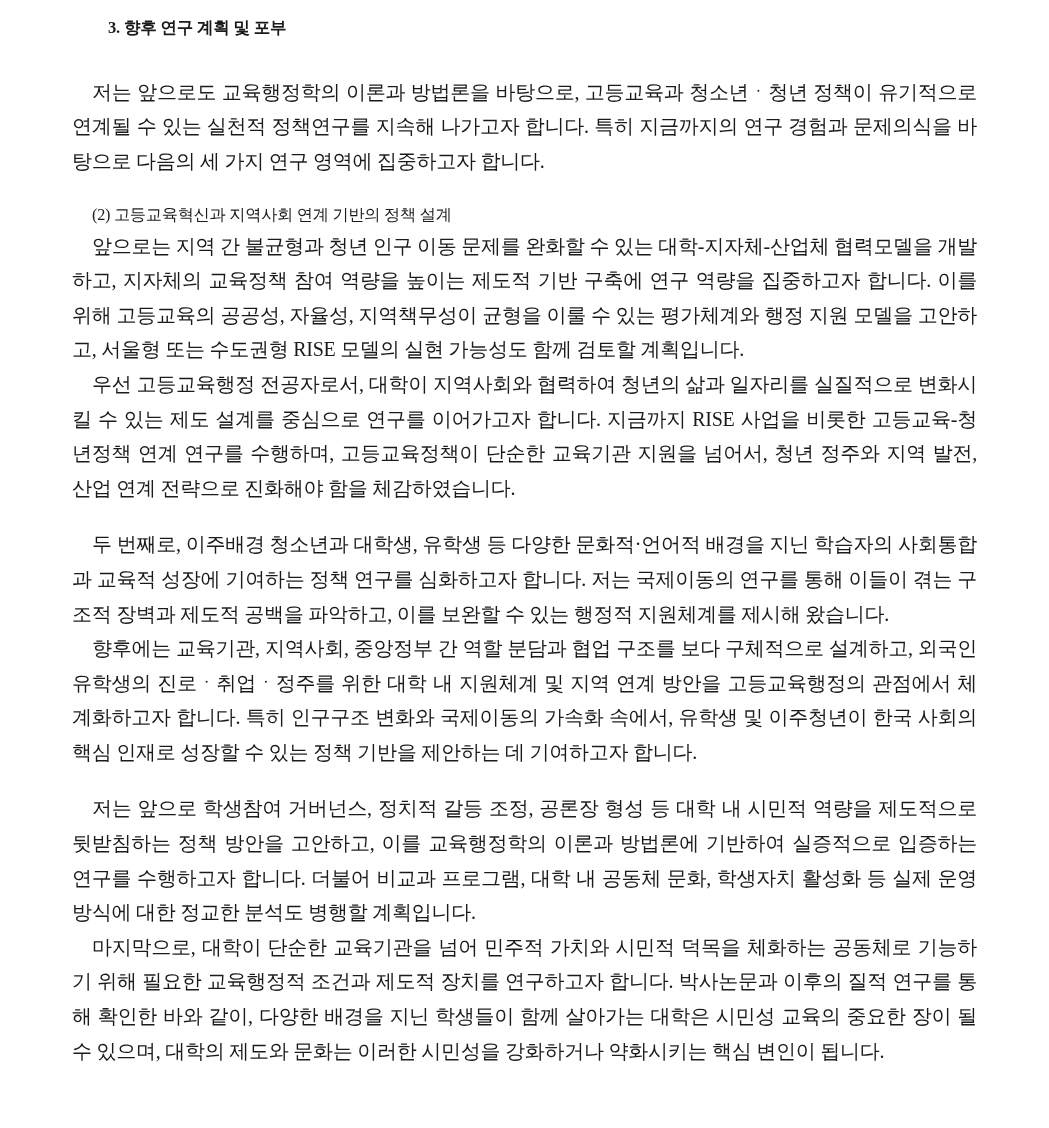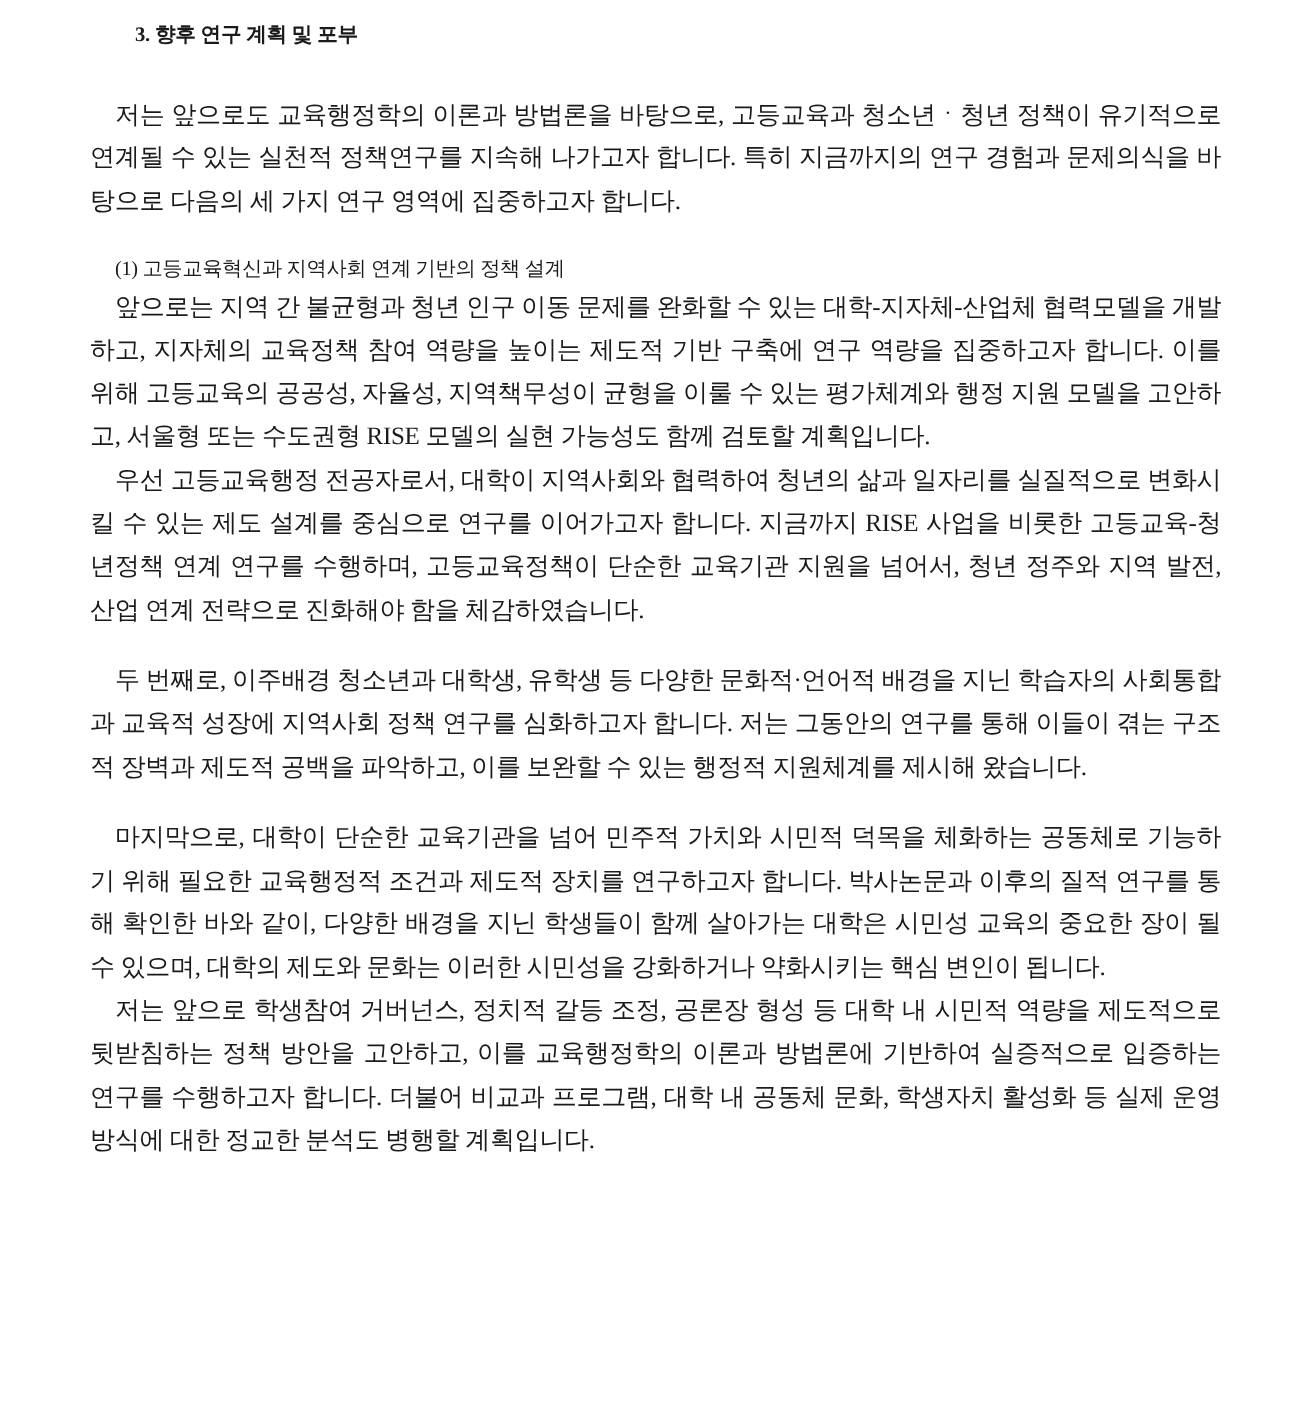--- a/index.html
+++ b/index.html
@@ -56,26 +56,27 @@
 <div class="page">
 
   <h3 class="section-title">3. 향후 연구 계획 및 포부</h3>
 
   <div class="spacer-lg"></div>
 
   <p class="indent">저는 앞으로도 교육행정학의 이론과 방법론을 바탕으로, 고등교육과 청소년ㆍ청년 정책이 유기적으로 연계될 수 있는 실천적 정책연구를 지속해 나가고자 합니다. 특히 지금까지의 연구 경험과 문제의식을 바탕으로 다음의 세 가지 연구 영역에 집중하고자 합니다.</p>
 
   <div class="spacer-md"></div>
 
-  <p class="sub-head">(1) 고등교육혁신과 지역사회 연계 기반의 정책 설계</p>
+  <p class="sub-head">(2) 고등교육혁신과 지역사회 연계 기반의 정책 설계</p>
   <p class="indent">앞으로는 지역 간 불균형과 청년 인구 이동 문제를 완화할 수 있는 대학-지자체-산업체 협력모델을 개발하고, 지자체의 교육정책 참여 역량을 높이는 제도적 기반 구축에 연구 역량을 집중하고자 합니다. 이를 위해 고등교육의 공공성, 자율성, 지역책무성이 균형을 이룰 수 있는 평가체계와 행정 지원 모델을 고안하고, 서울형 또는 수도권형 RISE 모델의 실현 가능성도 함께 검토할 계획입니다.</p>
   <p class="indent">우선 고등교육행정 전공자로서, 대학이 지역사회와 협력하여 청년의 삶과 일자리를 실질적으로 변화시킬 수 있는 제도 설계를 중심으로 연구를 이어가고자 합니다. 지금까지 RISE 사업을 비롯한 고등교육-청년정책 연계 연구를 수행하며, 고등교육정책이 단순한 교육기관 지원을 넘어서, 청년 정주와 지역 발전, 산업 연계 전략으로 진화해야 함을 체감하였습니다.</p>
 
   <div class="spacer-md"></div>
 
-  <p class="indent">두 번째로, 이주배경 청소년과 대학생, 유학생 등 다양한 문화적·언어적 배경을 지닌 학습자의 사회통합과 교육적 성장에 지역사회 정책 연구를 심화하고자 합니다. 저는 그동안의 연구를 통해 이들이 겪는 구조적 장벽과 제도적 공백을 파악하고, 이를 보완할 수 있는 행정적 지원체계를 제시해 왔습니다.</p>
+  <p class="indent">두 번째로, 이주배경 청소년과 대학생, 유학생 등 다양한 문화적·언어적 배경을 지닌 학습자의 사회통합과 교육적 성장에 기여하는 정책 연구를 심화하고자 합니다. 저는 국제이동의 연구를 통해 이들이 겪는 구조적 장벽과 제도적 공백을 파악하고, 이를 보완할 수 있는 행정적 지원체계를 제시해 왔습니다.</p>
+  <p class="indent">향후에는 교육기관, 지역사회, 중앙정부 간 역할 분담과 협업 구조를 보다 구체적으로 설계하고, 외국인 유학생의 진로ㆍ취업ㆍ정주를 위한 대학 내 지원체계 및 지역 연계 방안을 고등교육행정의 관점에서 체계화하고자 합니다. 특히 인구구조 변화와 국제이동의 가속화 속에서, 유학생 및 이주청년이 한국 사회의 핵심 인재로 성장할 수 있는 정책 기반을 제안하는 데 기여하고자 합니다.</p>
 
   <div class="spacer-md"></div>
 
+  <p class="indent">저는 앞으로 학생참여 거버넌스, 정치적 갈등 조정, 공론장 형성 등 대학 내 시민적 역량을 제도적으로 뒷받침하는 정책 방안을 고안하고, 이를 교육행정학의 이론과 방법론에 기반하여 실증적으로 입증하는 연구를 수행하고자 합니다. 더불어 비교과 프로그램, 대학 내 공동체 문화, 학생자치 활성화 등 실제 운영방식에 대한 정교한 분석도 병행할 계획입니다.</p>
   <p class="indent">마지막으로, 대학이 단순한 교육기관을 넘어 민주적 가치와 시민적 덕목을 체화하는 공동체로 기능하기 위해 필요한 교육행정적 조건과 제도적 장치를 연구하고자 합니다. 박사논문과 이후의 질적 연구를 통해 확인한 바와 같이, 다양한 배경을 지닌 학생들이 함께 살아가는 대학은 시민성 교육의 중요한 장이 될 수 있으며, 대학의 제도와 문화는 이러한 시민성을 강화하거나 약화시키는 핵심 변인이 됩니다.</p>
-  <p class="indent">저는 앞으로 학생참여 거버넌스, 정치적 갈등 조정, 공론장 형성 등 대학 내 시민적 역량을 제도적으로 뒷받침하는 정책 방안을 고안하고, 이를 교육행정학의 이론과 방법론에 기반하여 실증적으로 입증하는 연구를 수행하고자 합니다. 더불어 비교과 프로그램, 대학 내 공동체 문화, 학생자치 활성화 등 실제 운영방식에 대한 정교한 분석도 병행할 계획입니다.</p>
 
 </div>
 
 </body></html>

